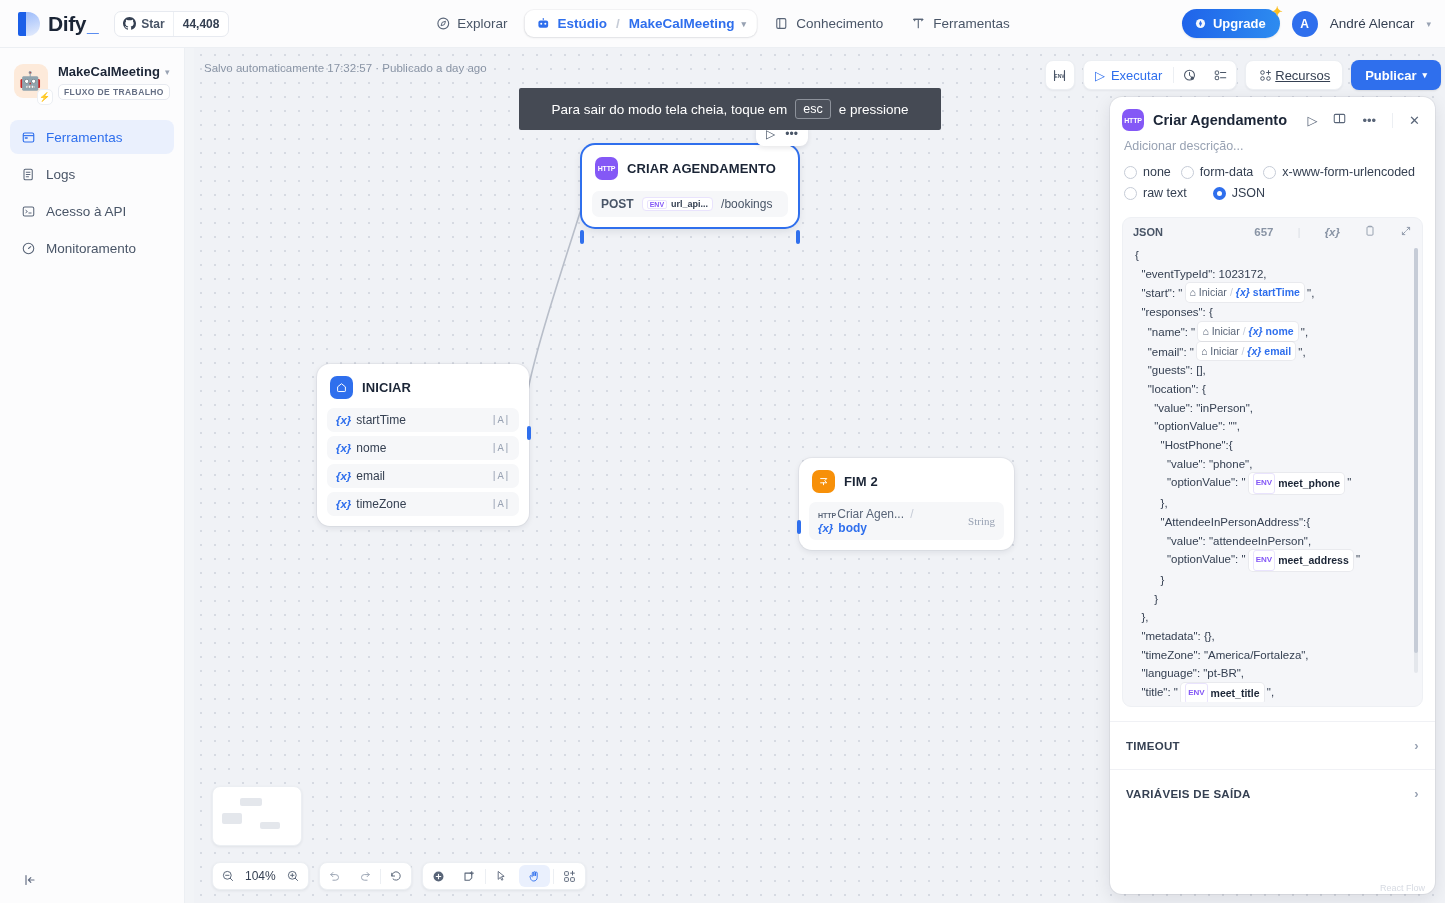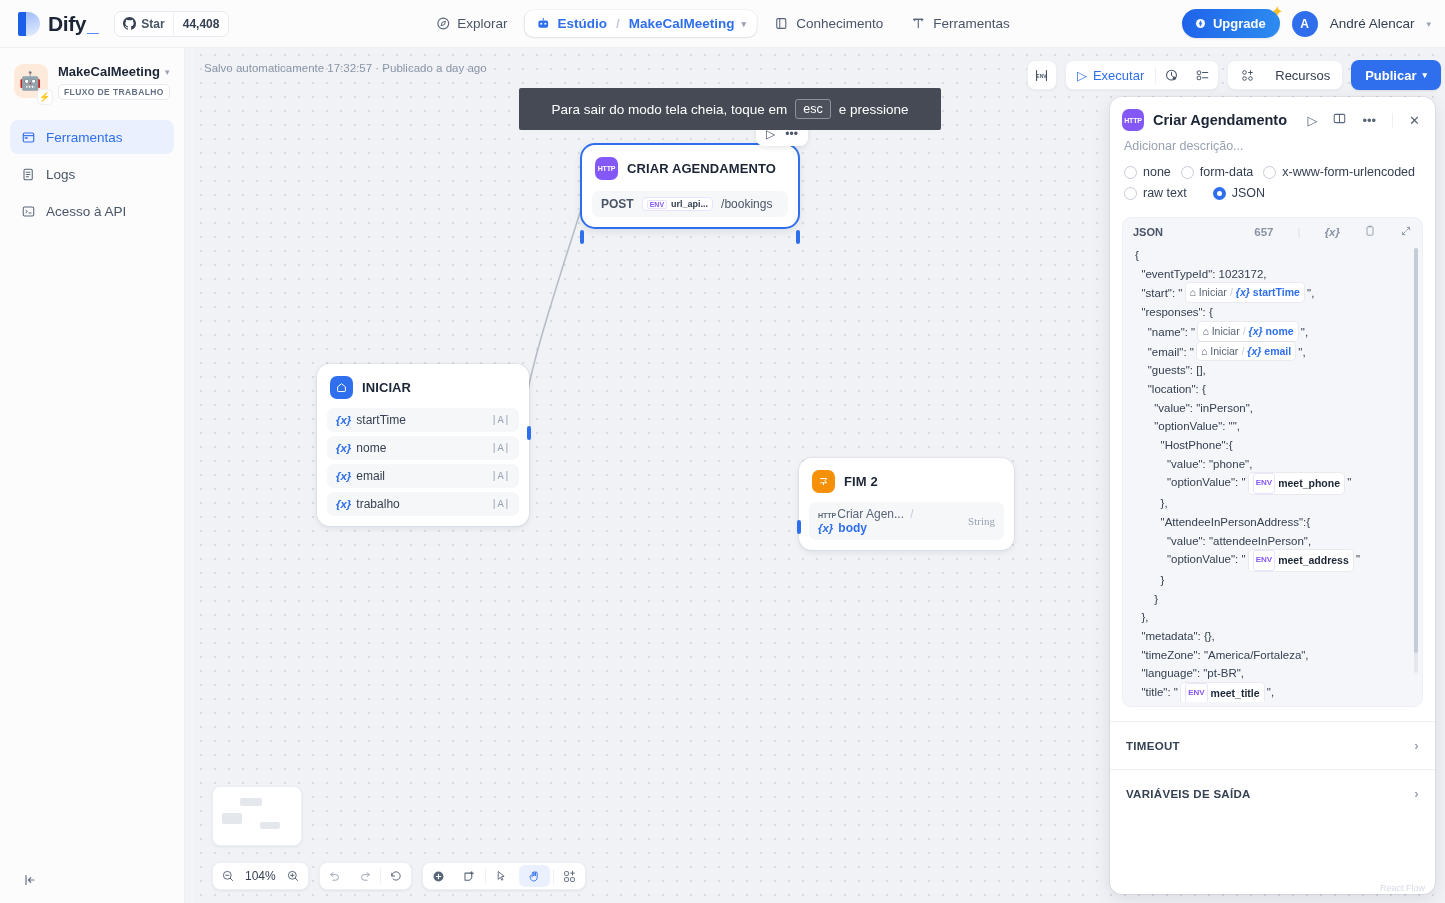--- a/index.html
+++ b/index.html
@@ -137,22 +137,22 @@
   }
   .grp-btn {
     height:30px; border-radius:8px; background:#fff; border:1px solid #eceff3;
     display:flex; align-items:center; cursor:pointer; box-shadow: 0 1px 2px rgba(16,24,40,.05);
   }
   .grp-btn .seg { display:flex; align-items:center; gap:6px; padding: 0 11px; font-size:13px; color:#2f6fed; font-weight:500; }
   .grp-btn .divider { width:1px; height:16px; background:#eceff3; }
   .grp-btn .ico-seg { padding: 0 8px; display:flex; align-items:center; color:#495567; }
   .res-btn {
     height:30px; border-radius:8px; background:#fff; border:1px solid #eceff3;
-    display:flex; align-items:center; gap:20px; padding: 0 12px; font-size:13px;
-    color:#354052; cursor:pointer; box-shadow: 0 1px 2px rgba(16,24,40,.05);
+    display:flex; align-items:center; gap:2px; padding: 0 12px; font-size:13px;
+    color:#354052; cursor:pointer; box-shadow: 0 1px 2px rgba(16,24,40,.05); text-decoration: underline;
   }
   .publish-btn {
     height:30px; border-radius:8px; background:#2f6fed; color:#fff;
     display:flex; align-items:center; gap:6px; padding: 0 14px; font-size:13px; font-weight:600;
     cursor:pointer; box-shadow: 0 1px 2px rgba(16,24,40,.1);
   }
 
   
   .esc-toast {
     position:absolute; top:40px; left:325px; width:422px; height:42px;
@@ -412,20 +412,29 @@
       </div>
       <div class="nav-row">
         <span class="nav-ico">
           <svg width="15" height="15" viewBox="0 0 20 20" fill="none">
               <rect x="3" y="4" width="14" height="12" rx="2" stroke="#596578" stroke-width="1.4"></rect>
               <path d="M6.5 8.5 8.5 10l-2 1.5M10.5 12h3" stroke="#596578" stroke-width="1.3" stroke-linecap="round" stroke-linejoin="round"></path>
             </svg>
         </span>
         <span>Acesso à API</span>
       </div>
+      <div class="nav-row">
+        <span class="nav-ico">
+          <svg width="15" height="15" viewBox="0 0 20 20" fill="none">
+              <circle cx="10" cy="10" r="7" stroke="#596578" stroke-width="1.4"></circle>
+              <path d="M10 10l3-2.5" stroke="#596578" stroke-width="1.4" stroke-linecap="round"></path>
+            </svg>
+        </span>
+        <span>Monitoramento</span>
+      </div>
     </div>
 
     <div class="collapse-btn">
       <svg width="16" height="16" viewBox="0 0 20 20" fill="none">
           <path d="M5 4.5v11M15 10H8m0 0 3-3m-3 3 3 3" stroke="#667085" stroke-width="1.5" stroke-linecap="round" stroke-linejoin="round"></path>
         </svg>
     </div>
   </div>
 
   <div class="canvas">
@@ -523,21 +532,21 @@
         </div>
         <div class="node-var-row">
           <span><span class="varx">{x}</span><span>nome</span></span>
           <span class="typ">|A|</span>
         </div>
         <div class="node-var-row">
           <span><span class="varx">{x}</span><span>email</span></span>
           <span class="typ">|A|</span>
         </div>
         <div class="node-var-row" style="margin-bottom:0">
-          <span><span class="varx">{x}</span><span>trabalho</span></span>
+          <span><span class="varx">{x}</span><span>timeZone</span></span>
           <span class="typ">|A|</span>
         </div>
       </div>
       <div class="port" style="right:-2px; top:62px;"></div>
     </div>
 
     <div class="node" style="left:605px; top:410px; width:215px;">
       <div class="node-head">
         <div class="node-ico" style="background:#f79009">
           <svg width="13" height="13" viewBox="0 0 20 20" fill="none">

